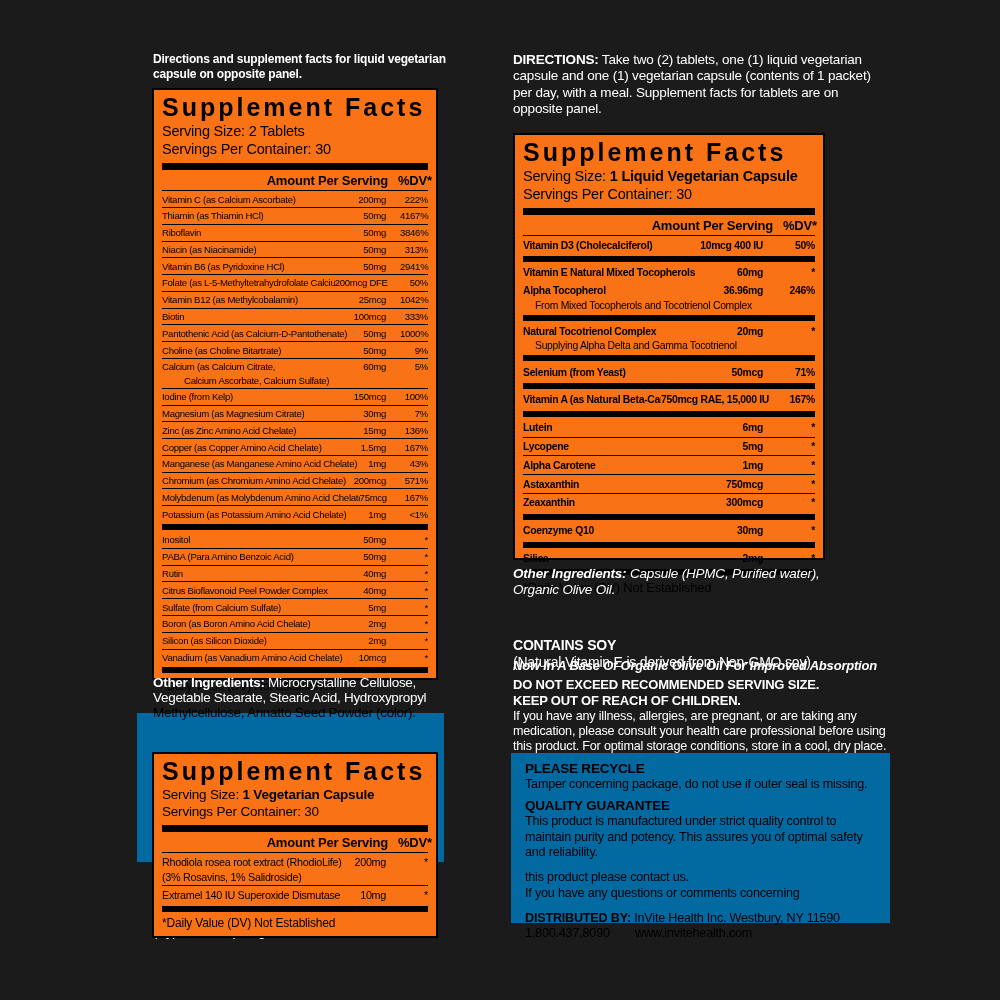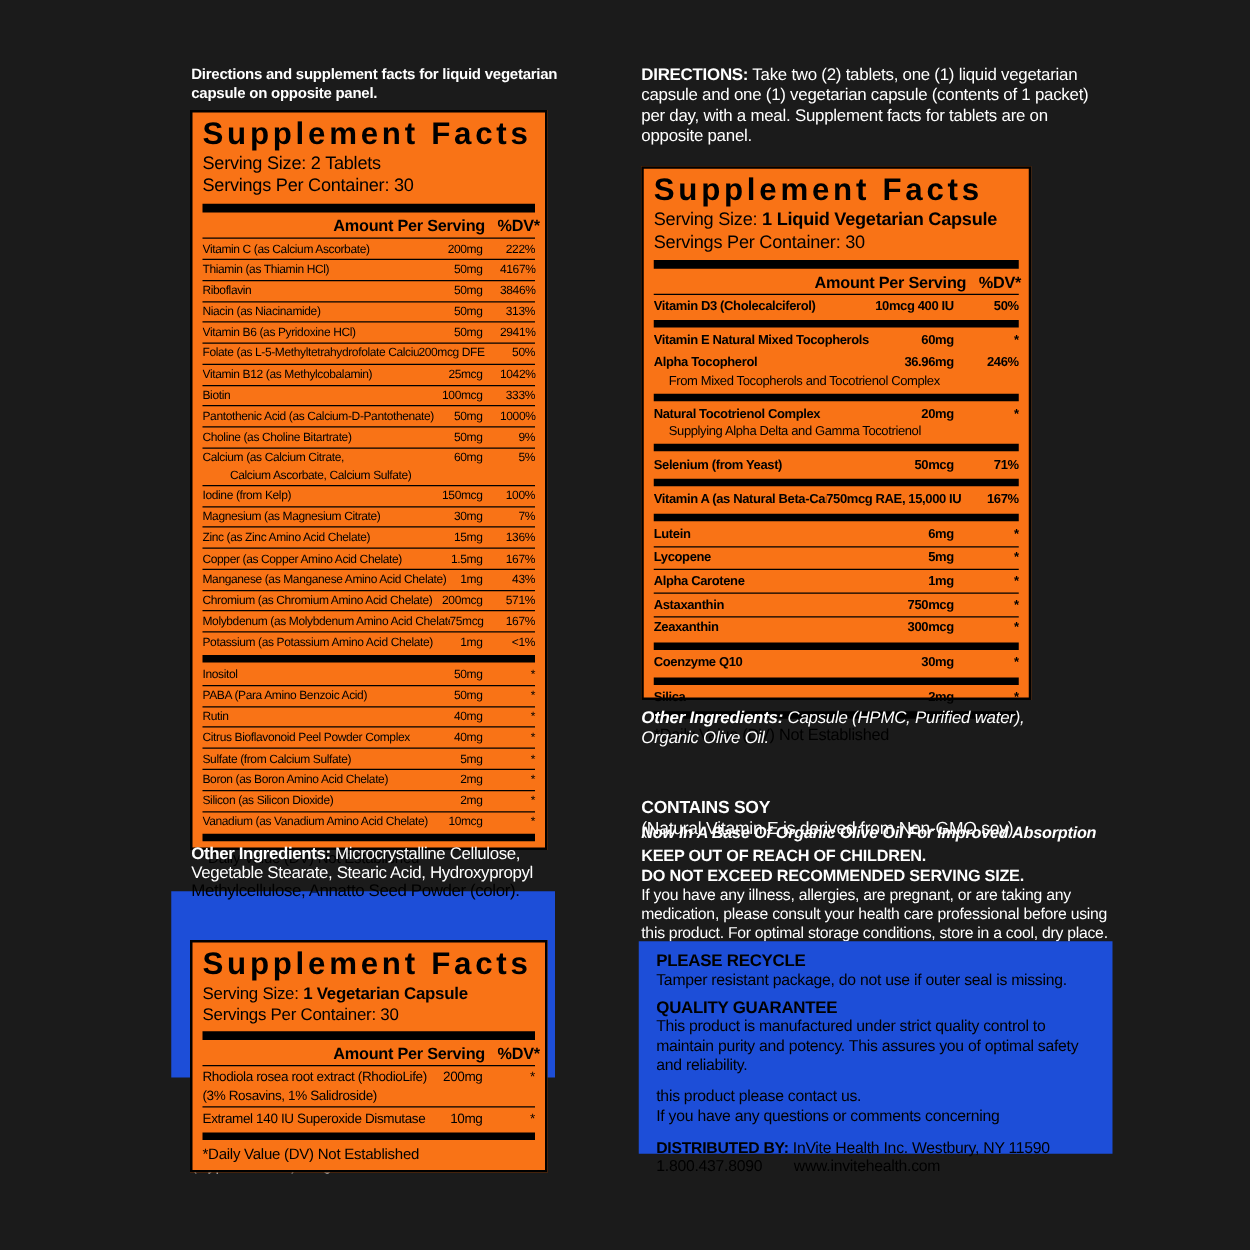--- a/index.html
+++ b/index.html
@@ -11,21 +11,21 @@
     color:#fff;
     overflow:hidden;
   }
   .stage { position:absolute; inset:0; background:#1b1b1b; }
 
   
   .darktext { color:#fff; line-height:1.22; }
   .b { font-weight:bold; }
 
   
-  .yellow { background:#1d4ed8; position:absolute; }
+  .yellow { background:#0369a1; position:absolute; }
 
   
   .panel {
     position:absolute;
     background:#f97316;
     color:#000;
     border:2px solid #000;
     padding:4px 8px 6px 8px;
   }
   .sf-title {
@@ -494,28 +494,28 @@
   </div>
 
   <div class="olive-note darktext">Now In A Base Of Organic Olive Oil For Improved Absorption</div>
 
   <div class="soy-block darktext">
     <div class="b">CONTAINS SOY</div>
     <div>(Natural Vitamin E is derived from Non-GMO soy)</div>
   </div>
 
   <div class="warn-block darktext">
+    <div class="b wtitle">DO NOT EXCEED RECOMMENDED SERVING SIZE.</div>
     <div class="b wtitle">KEEP OUT OF REACH OF CHILDREN.</div>
-    <div class="b wtitle">DO NOT EXCEED RECOMMENDED SERVING SIZE.</div>
     <div>If you have any illness, allergies, are pregnant, or are taking any medication, please consult your health care professional before using this product. For optimal storage conditions, store in a cool, dry place.</div>
   </div>
 
   <div class="yellow yellow-right">
     <div class="ytitle">PLEASE RECYCLE</div>
-    <div>Tamper resistant package, do not use if outer seal is missing.</div>
+    <div>Tamper concerning package, do not use if outer seal is missing.</div>
     <div class="gap6"></div>
     <div class="ytitle">QUALITY GUARANTEE</div>
     <div>This product is manufactured under strict quality control to maintain purity and potency. This assures you of optimal safety and reliability.</div>
     <div class="gap10"></div>
     <div>
       <div>this product please contact us.</div>
       <div>If you have any questions or comments concerning</div>
     </div>
     <div class="gap10"></div>
     <div>

